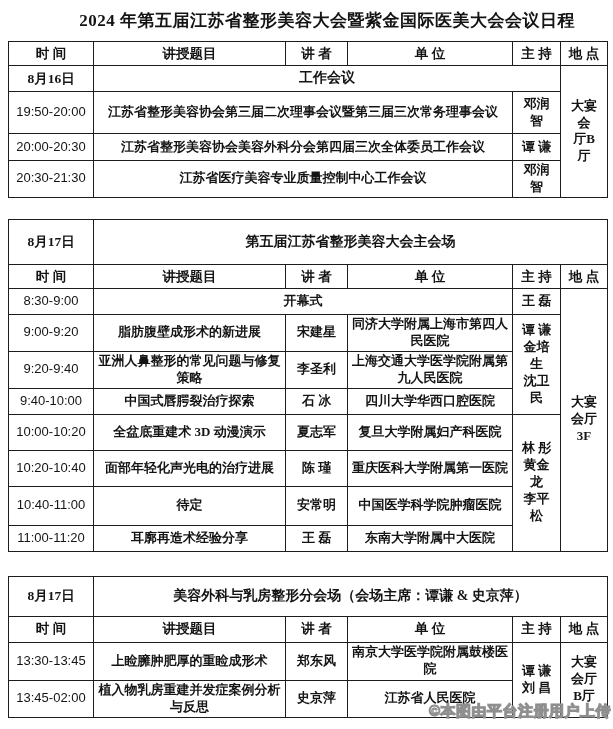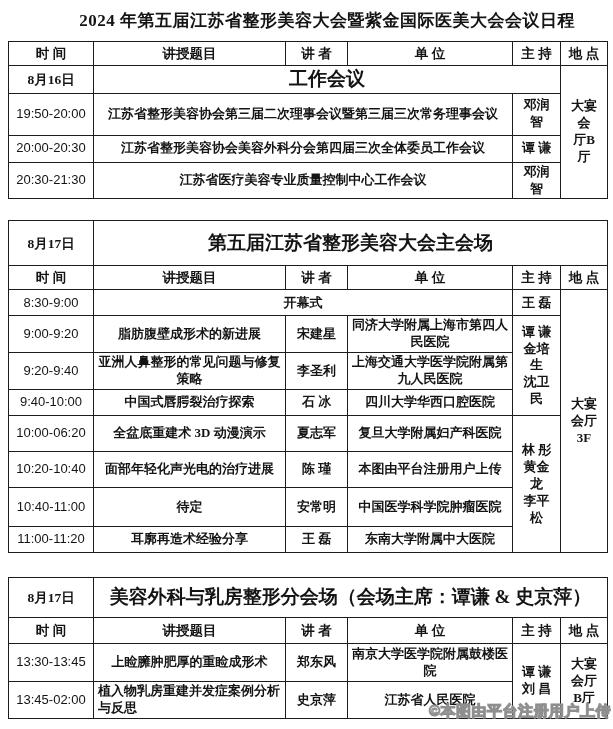--- a/index.html
+++ b/index.html
@@ -21,25 +21,25 @@
     overflow:hidden;
   }
   col.c-time{width:85px}col.c-topic{width:192px}col.c-speaker{width:62px}
   col.c-org{width:165px}col.c-host{width:48px}col.c-venue{width:47px}
   .head td{font-size:13.5px;}
   td.time{
     font-family:"Liberation Sans","DejaVu Sans",sans-serif;
     font-weight:normal;font-size:13px;
   }
   td.date{font-size:13.5px;margin-top:40px;}
-  td.session{font-size:19px;}
+  td.session{font-size:14px;}
   td.host,td.venue{white-space:pre-line;padding:1px 6px;}
   .t2{margin-top:21px;}
   .t3{margin-top:24px;}
-  .t3 tr.r2 td.topic{text-align:left;margin-left:24px;}
+  .t3 tr.r2 td.topic{text-align:center;margin-left:24px;}
   .watermark{
     position:absolute;right:2px;bottom:8px;
     font-family:"Liberation Sans","DejaVu Sans",sans-serif;
     font-weight:bold;font-size:15px;letter-spacing:0.5px;
     color:#ffffff;-webkit-text-stroke:1.1px #8f8f8f;
     text-shadow:0 0 1px #9a9a9a;
   }
 </style>
 </head>
 <body>
@@ -133,33 +133,33 @@
     <td>李圣利</td>
     <td>上海交通大学医学院附属第九人民医院</td>
   </tr>
   <tr style="height:26px">
     <td class="time">9:40-10:00</td>
     <td class="topic">中国式唇腭裂治疗探索</td>
     <td>石 冰</td>
     <td>四川大学华西口腔医院</td>
   </tr>
   <tr style="height:36px">
-    <td class="time">10:00-06:20</td>
+    <td class="time">10:00-10:20</td>
     <td class="topic">全盆底重建术 3D 动漫演示</td>
     <td>夏志军</td>
     <td>复旦大学附属妇产科医院</td>
     <td class="host" rowspan="4">林 彤
 黄金龙
 李平松</td>
   </tr>
   <tr style="height:36px">
     <td class="time">10:20-10:40</td>
     <td class="topic">面部年轻化声光电的治疗进展</td>
     <td>陈 瑾</td>
-    <td>本图由平台注册用户上传</td>
+    <td>重庆医科大学附属第一医院</td>
   </tr>
   <tr style="height:39px">
     <td class="time">10:40-11:00</td>
     <td class="topic">待定</td>
     <td>安常明</td>
     <td>中国医学科学院肿瘤医院</td>
   </tr>
   <tr style="height:26px">
     <td class="time">11:00-11:20</td>
     <td class="topic">耳廓再造术经验分享</td>

